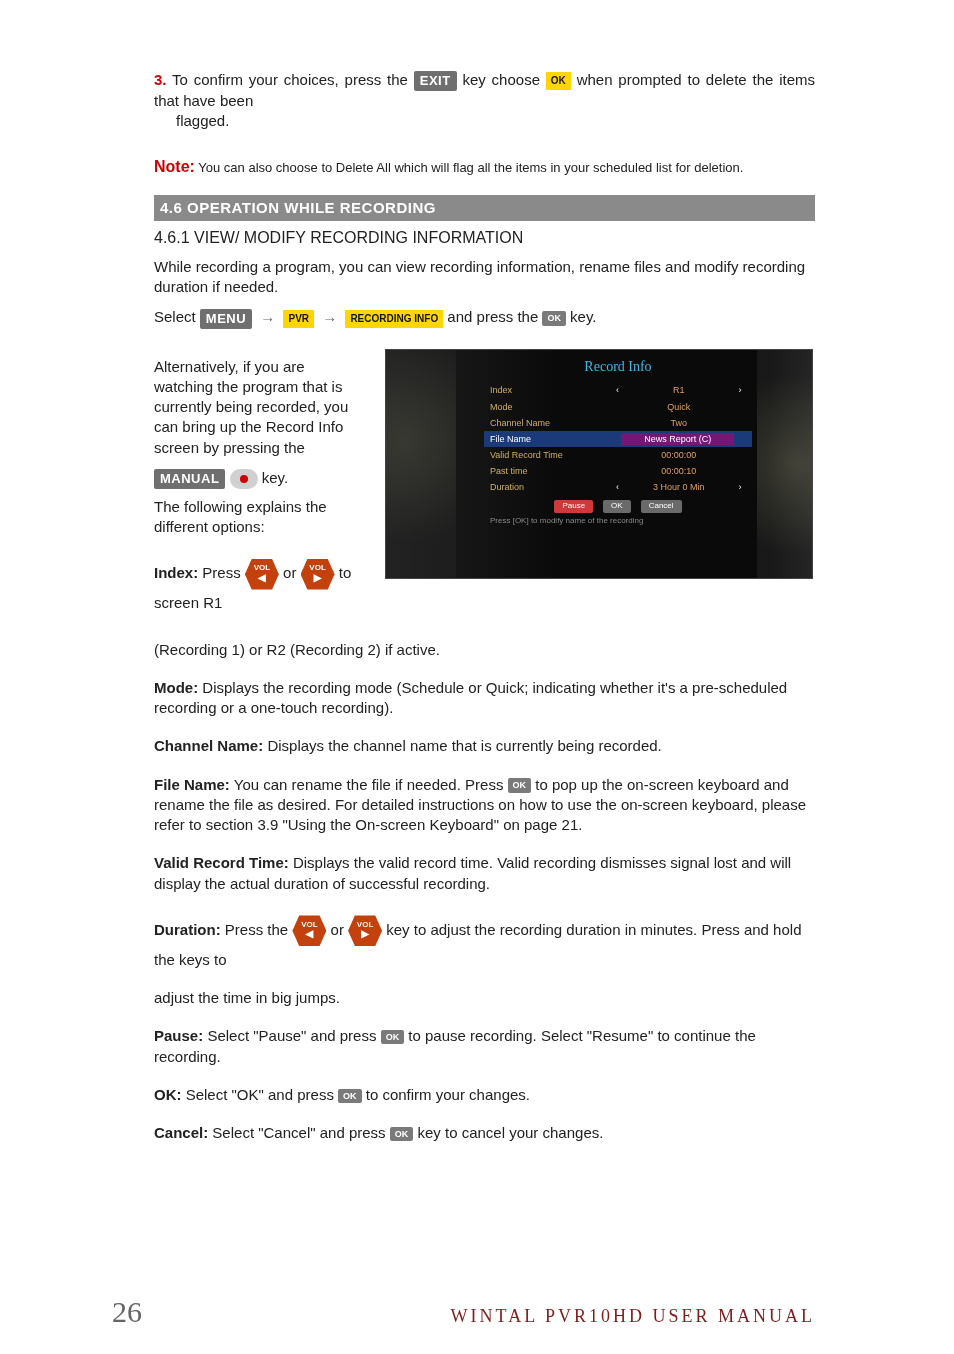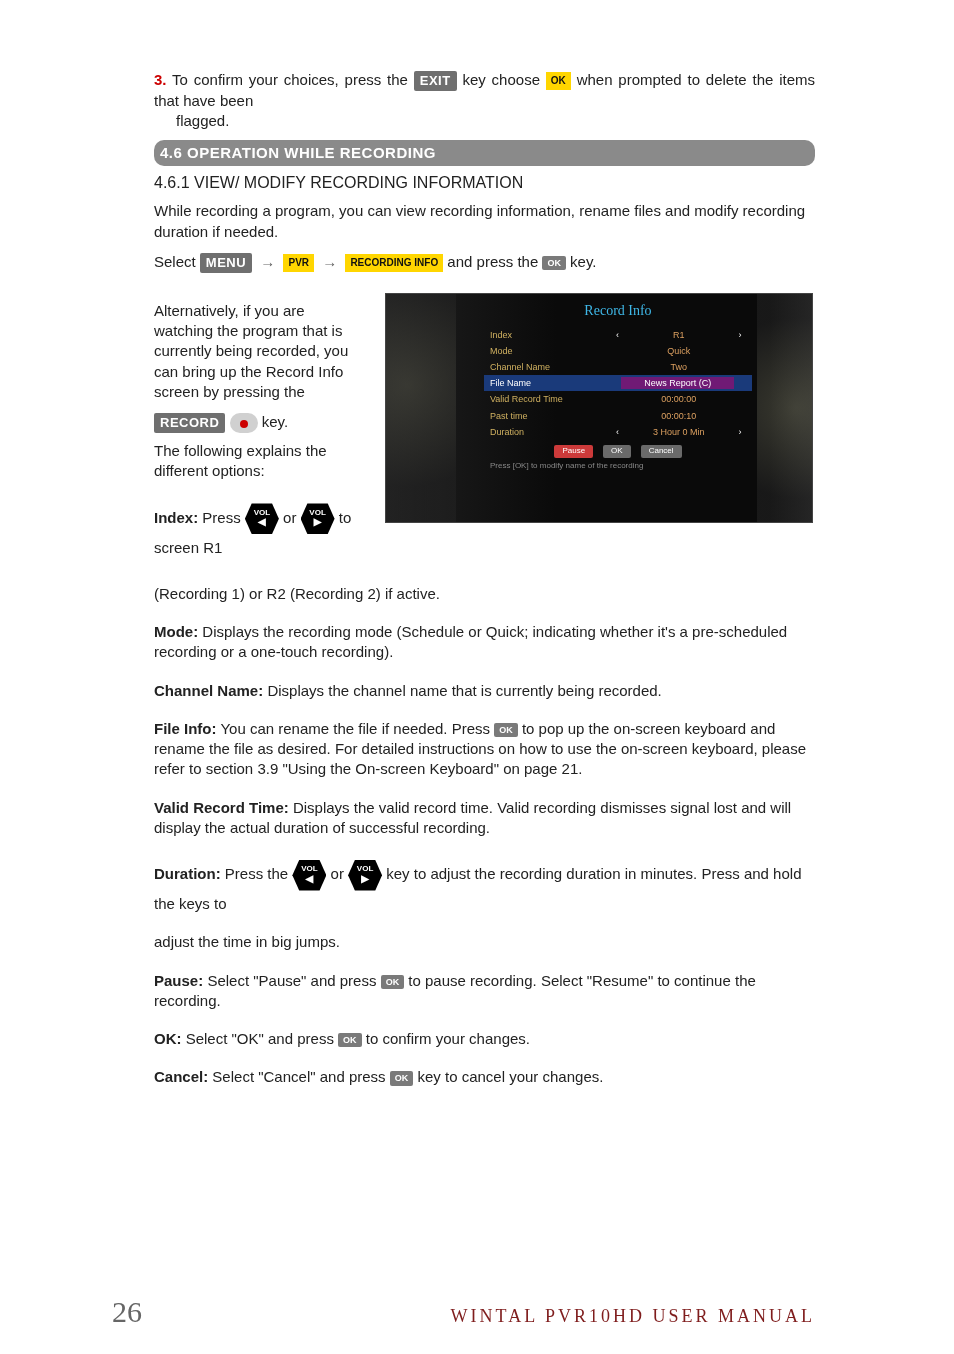--- a/index.html
+++ b/index.html
@@ -40,21 +40,20 @@
     font-weight: bold;
     font-size: 16px;
   }
   .section-bar {
     background: #8a8a8a;
     color: #fff;
     font-weight: bold;
     padding: 3px 6px;
     letter-spacing: 0.5px;
     font-size: 15px;
-    border-radius: 10px;
   }
   .sub-heading {
     font-weight: normal;
     font-size: 16px;
     margin: 6px 0 6px 0;
     text-transform: uppercase;
   }
   p {
     margin: 8px 0 10px 0;
   }
@@ -125,21 +124,21 @@
     width: 8px;
     height: 8px;
     background: #c00;
     border-radius: 50%;
     vertical-align: middle;
   }
   .vol-key {
     display: inline-block;
     width: 34px;
     height: 38px;
-    background: #000000;
+    background: #c2410c;
     position: relative;
     vertical-align: middle;
     clip-path: polygon(20% 10%, 80% 10%, 100% 50%, 80% 90%, 20% 90%, 0% 50%);
     color: #fff;
     font-size: 8px;
     font-weight: bold;
     text-align: center;
   }
   .vol-key .lbl {
     position: absolute;
@@ -258,20 +257,24 @@
   <div class="step-line">
     <span class="step-num">3.</span>
     <span> To confirm your choices, press the </span>
     <span class="key white-text">EXIT</span>
     <span> key choose </span>
     <span class="yellow-box">OK</span>
     <span> when prompted to delete the items that have been</span>
     <span class="inline-second-line">flagged.</span>
   </div>
 
+  <div class="note-row">
+    <span class="note-label">Note:</span>
+    <span> You can also choose to Delete All which will flag all the items in your scheduled list for deletion.</span>
+  </div>
 
   <div class="section-bar">4.6 OPERATION WHILE RECORDING</div>
   <div class="sub-heading">4.6.1 VIEW/ MODIFY RECORDING INFORMATION</div>
 
   <p>While recording a program, you can view recording information, rename files and modify recording duration if needed.</p>
 
   <div>
     <span>Select </span>
     <span class="key white-text">MENU</span>
     <span class="arrow">→</span>
@@ -280,21 +283,21 @@
     <span class="yellow-box">RECORDING INFO</span>
     <span> and press the </span>
     <span class="ok-box">OK</span>
     <span> key.</span>
   </div>
 
   <div class="two-col">
     <div class="left-col">
       <p>Alternatively, if you are watching the program that is currently being recorded, you can bring up the Record Info screen by pressing the</p>
       <div>
-        <span class="key white-text">RECORD</span>
+        <span class="key white-text">MANUAL</span>
         <span class="record-dot-key"><span class="dot"></span></span>
         <span> key.</span>
       </div>
       <p>The following explains the different options:</p>
 
       <div class="def-row">
         <span class="def-label">Index:</span>
         <span> Press </span>
         <span class="vol-key">
           <span class="lbl">VOL</span><span class="tri">◀</span>
@@ -374,21 +377,21 @@
     <span class="def-label">Mode:</span>
     <span> Displays the recording mode (Schedule or Quick; indicating whether it's a pre-scheduled recording or a one-touch recording).</span>
   </div>
 
   <div class="def-row">
     <span class="def-label">Channel Name:</span>
     <span> Displays the channel name that is currently being recorded.</span>
   </div>
 
   <div class="def-row">
-    <span class="def-label">File Info:</span>
+    <span class="def-label">File Name:</span>
     <span> You can rename the file if needed. Press </span>
     <span class="ok-box">OK</span>
     <span> to pop up the on-screen keyboard and rename the file as desired. For detailed instructions on how to use the on-screen keyboard, please refer to section 3.9 "Using the On-screen Keyboard" on page 21.</span>
   </div>
 
   <div class="def-row">
     <span class="def-label">Valid Record Time:</span>
     <span> Displays the valid record time. Valid recording dismisses signal lost and will display the actual  duration of successful recording.</span>
   </div>
 

